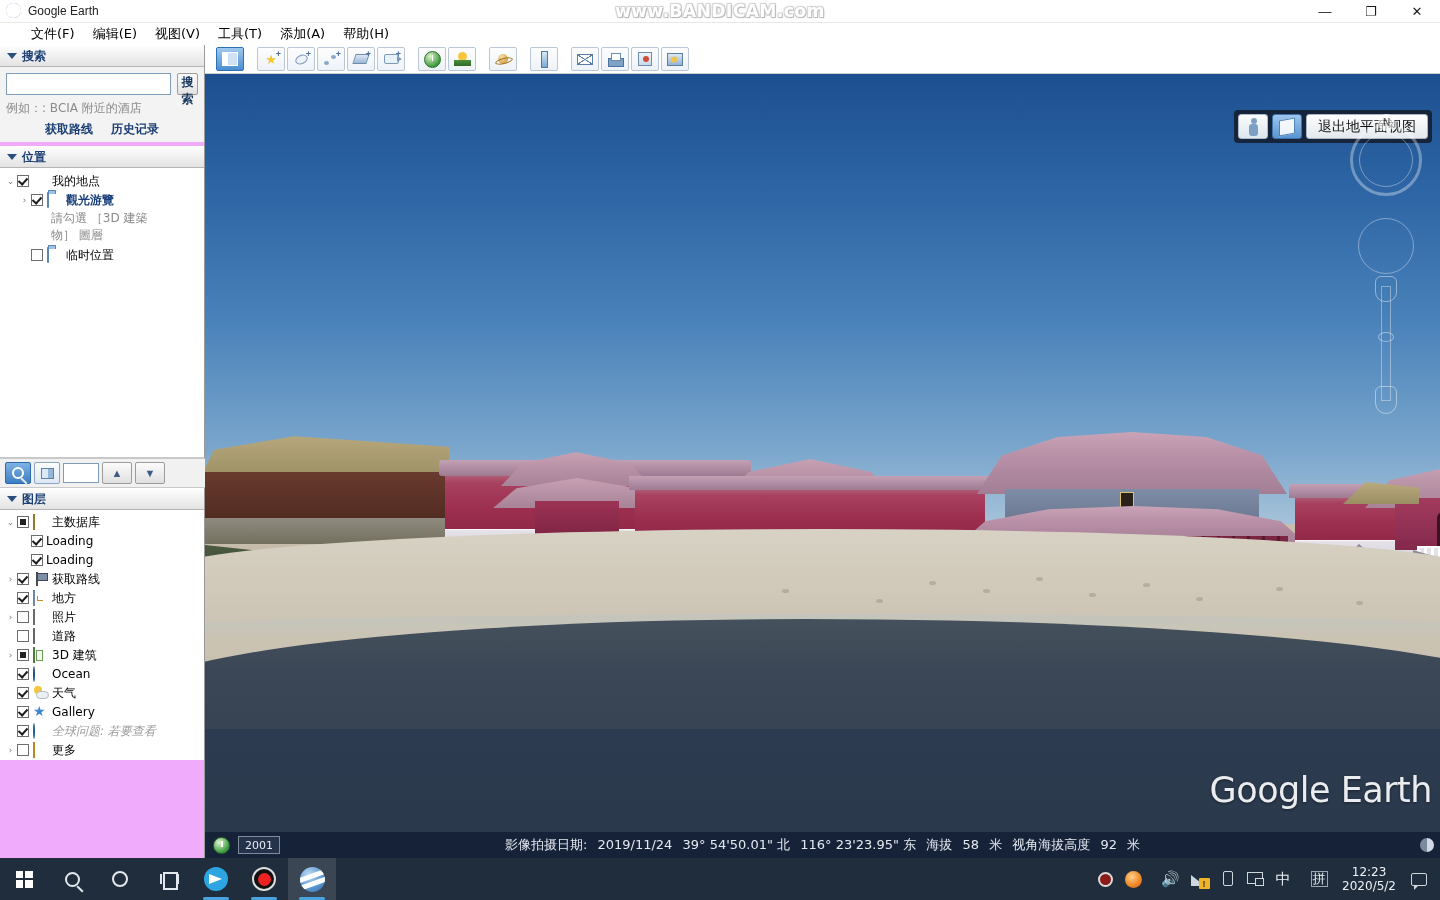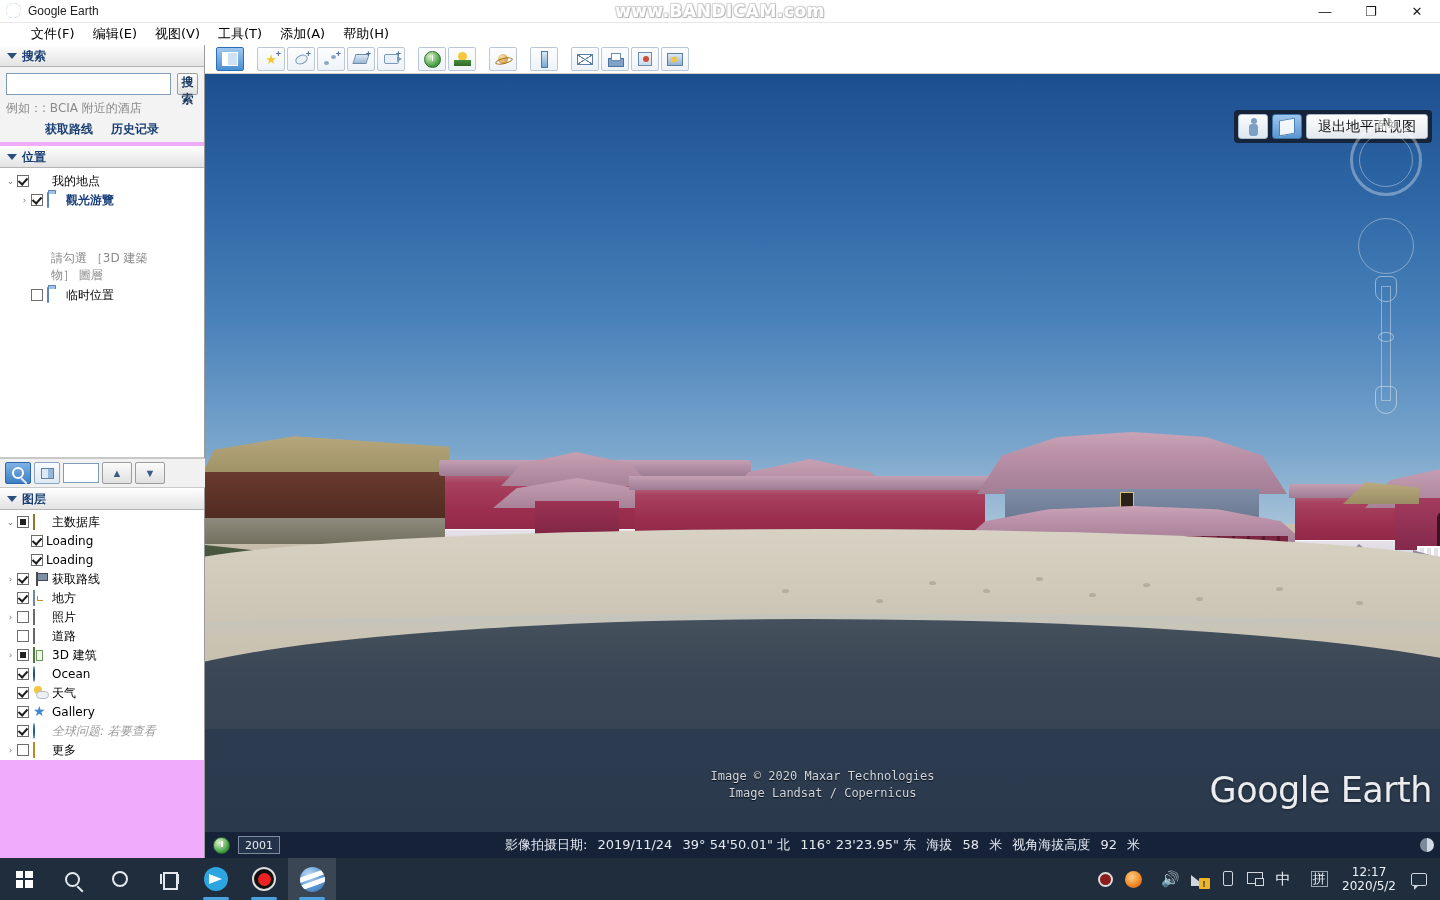--- a/index.html
+++ b/index.html
@@ -99,21 +99,21 @@
     border:solid #1d1d1d; border-width:0 2px 2px 0; transform:rotate(42deg);
   }
   .cb.partial:after {
     content:""; position:absolute; left:2px; top:2px; width:6px; height:6px; background:#222;
   }
   .ticon { width:16px; min-width:16px; height:15px; margin:2px 3px 0 1px; position:relative; }
   .tlabel { line-height:18px; }
   .tlabel.blue { color:#1a3f7a; font-weight:bold; }
   .tlabel.gray { color:#9a9a9a; font-style:italic; }
   .tsub { font-size:12px; color:#8a8a8a; line-height:17px; padding-left:51px; white-space:normal; width:150px;
-          font-family:"DejaVu Sans", sans-serif;margin-top:40px; }
+          font-family:"DejaVu Sans", sans-serif; }
 
   
   .ic-globe { width:15px;height:15px;border-radius:50%;
      background:radial-gradient(circle at 35% 30%, #9fc6ec 0%, #4a86cd 55%, #22518f 100%); overflow:hidden; position:relative;}
   .ic-globe:before,.ic-globe:after{content:"";position:absolute;left:-10%;width:130%;height:2.5px;background:#fff;transform:rotate(-18deg);}
   .ic-globe:before{top:4px;} .ic-globe:after{top:8px;}
   .ic-folder { width:15px;height:12px;margin-top:2px;background:linear-gradient(#cfe3f7,#9dc2e8);
      border:1px solid #5c87b5;border-radius:1px 2px 2px 2px; position:relative;}
   .ic-folder:before{content:"";position:absolute;top:-3px;left:0;width:6px;height:3px;background:#9dc2e8;border:1px solid #5c87b5;border-bottom:none;border-radius:1px 1px 0 0;}
   .ic-db { width:16px;height:13px;margin-top:2px;background:linear-gradient(#f2e08a,#c9b046);border:1px solid #8c7a24;transform:skewY(-6deg);}
@@ -730,24 +730,20 @@
       <div class="ring-outer"></div>
       <div class="ring-inner"></div>
       <div class="n-badge">N</div>
       <div class="ring-mid"></div>
       <div class="zoom-knob-top"></div>
       <div class="zoom-track"></div>
       <div class="zoom-dot"></div>
       <div class="zoom-knob-bot"></div>
     </div>
 
-    <div class="copyright">
-      <div>Image © 2020 Maxar Technologies</div>
-      <div>Image Landsat / Copernicus</div>
-    </div>
 
     <div class="ge-logo">Google Earth</div>
   </div>
 
   <div class="statusbar">
     <div class="hist-clock"></div>
     <div class="year-box">2001</div>
     <div class="status-text">
       <span>影像拍摄日期:</span>
       <span>2019/11/24</span>
@@ -814,21 +810,21 @@
       <div class="tr">
           <span class="sys-disp"></span>
         </div>
       <div class="tr">
           <span class="ime-zh">中</span>
         </div>
       <div class="tr" style="margin-left:8px;">
           <span class="ime-pin">拼</span>
         </div>
       <div class="clock">
-        <div>12:17</div>
+        <div>12:23</div>
         <div>2020/5/2</div>
       </div>
       <div class="tr">
           <span class="notif"></span>
         </div>
     </div>
   </div>
 
 </div>
 

